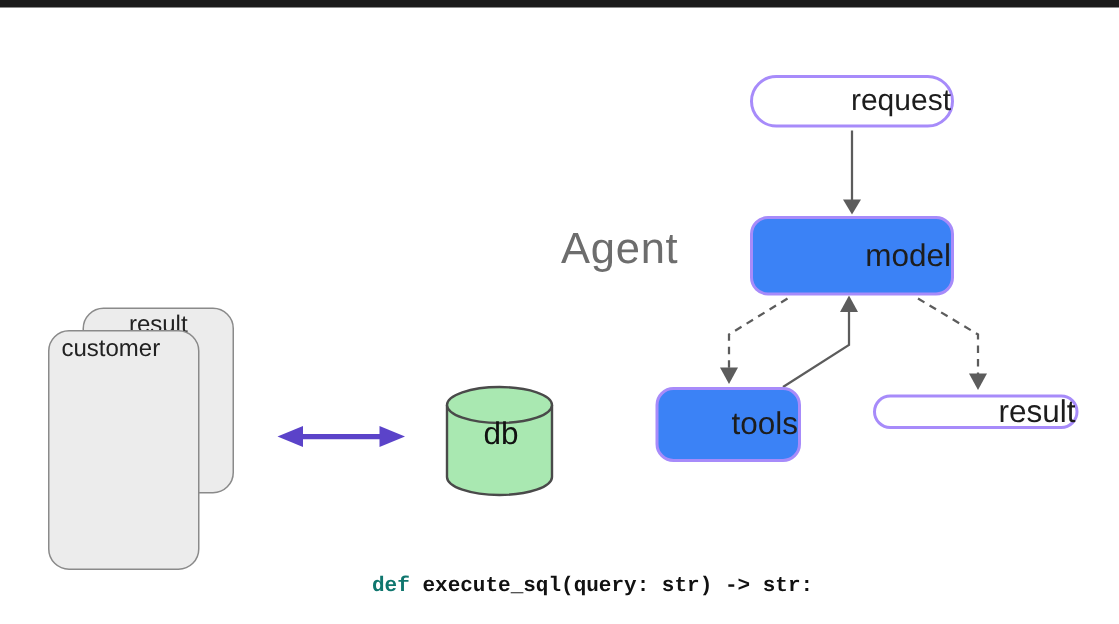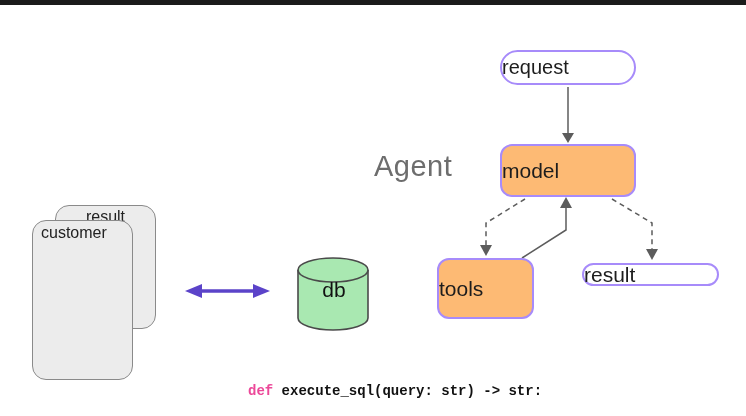--- a/index.html
+++ b/index.html
@@ -13,32 +13,32 @@
   }
   .topbar {
     position: absolute; left: 0; top: 0; width: 746px; height: 5px;
     background: #1b1b1b;
   }
   svg.layer { position: absolute; left: 0; top: 0; }
 
   .node {
     position: absolute;
     box-sizing: border-box;
-    display: flex; align-items: center; justify-content: flex-start;
+    display: flex; align-items: center; justify-content: flex-end;
     border: 2.5px solid #a78bfa;
     color: #1d1d1d;
     font-size: 21px;
     background: #ffffff;
   }
   .pill { border-radius: 19px; }
-  .rect { border-radius: 12px; background: #fdba74; }
+  .rect { border-radius: 12px; background: #3b82f6; }
 
   #node-request { left: 500px; top: 50px;  width: 136px; height: 35px; font-size: 20px; }
   #node-model   { left: 500px; top: 144px; width: 136px; height: 53px; }
-  #node-tools   { left: 437px; top: 258px; width: 97px;  height: 61px; }
+  #node-tools   { left: 437px; top: 258px; width: 97px;  height: 50px; }
   #node-result  { left: 582px; top: 263px; width: 137px; height: 23px; }
 
   #agent-label {
     position: absolute; left: 374px; top: 150px;
     font-size: 29px; color: #6d6d6d; letter-spacing: 0.5px;
   }
 
   .card {
     position: absolute;
     box-sizing: border-box;
@@ -55,21 +55,21 @@
     position: absolute; left: 298px; top: 278px; width: 72px;
     text-align: center; font-size: 21px; color: #111;
   }
 
   #code-block {
     position: absolute; left: 248px; top: 356px;
     font-family: "Liberation Mono", "DejaVu Sans Mono", monospace;
     font-weight: bold; font-size: 14px; line-height: 14px;
     white-space: pre; color: #111111;
   }
-  .kw { color: #ec4899; }
+  .kw { color: #0f766e; }
 </style>
 </head>
 <body>
 
 <div id="stage">
 
   <div class="topbar"></div>
 
   <svg class="layer" width="746" height="416" viewBox="0 0 746 416">
 

